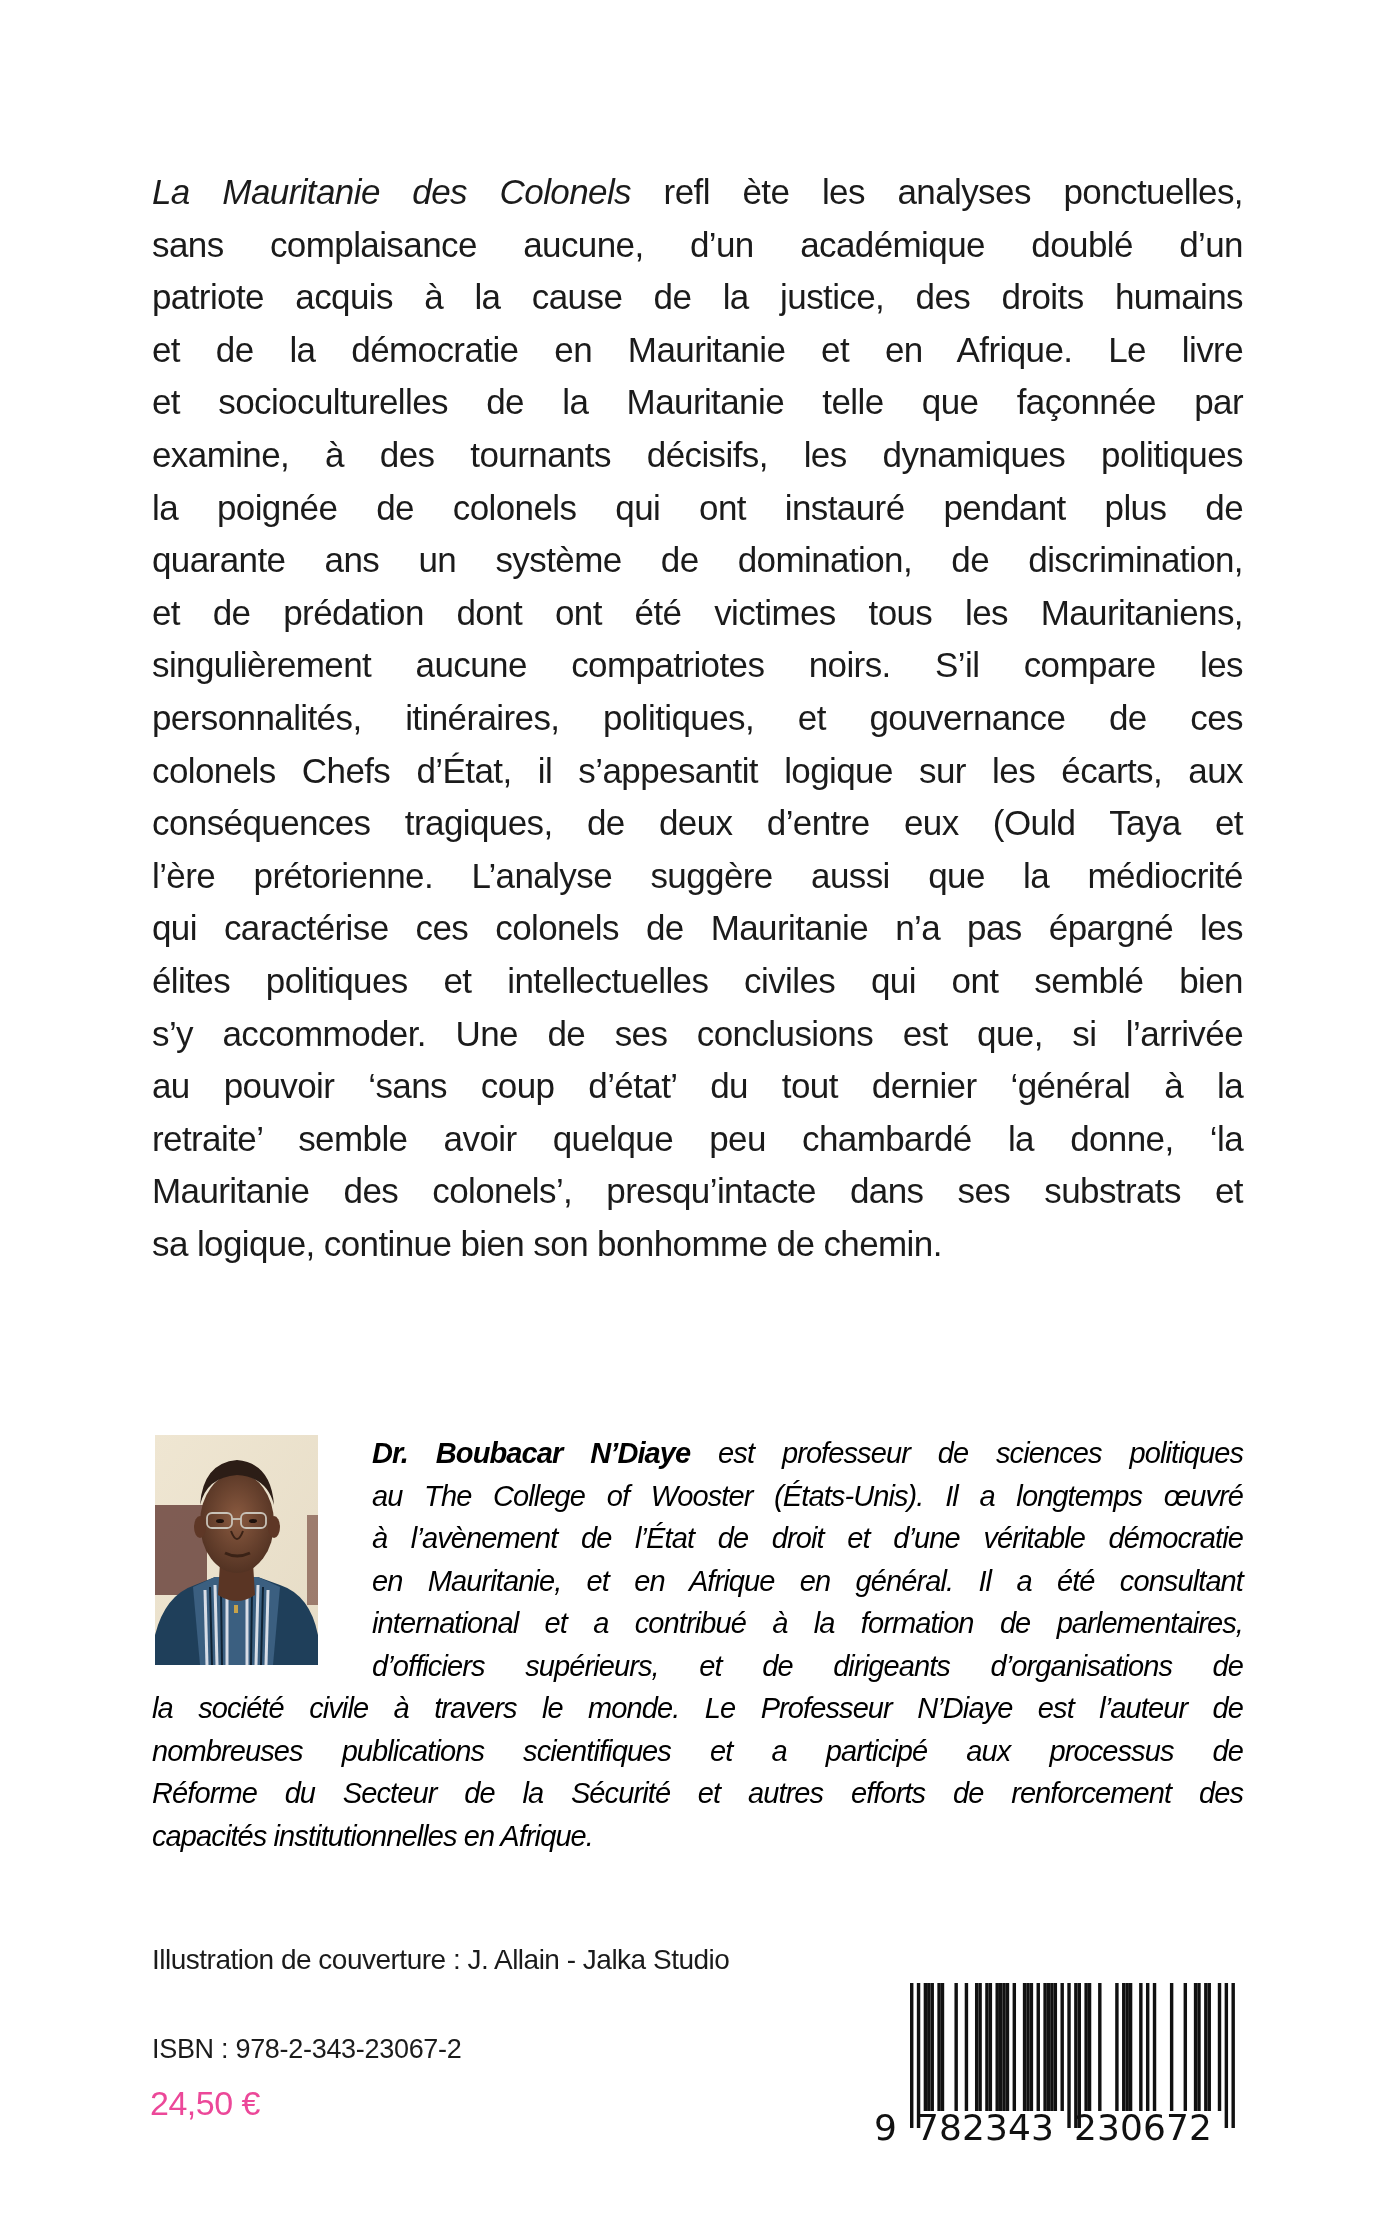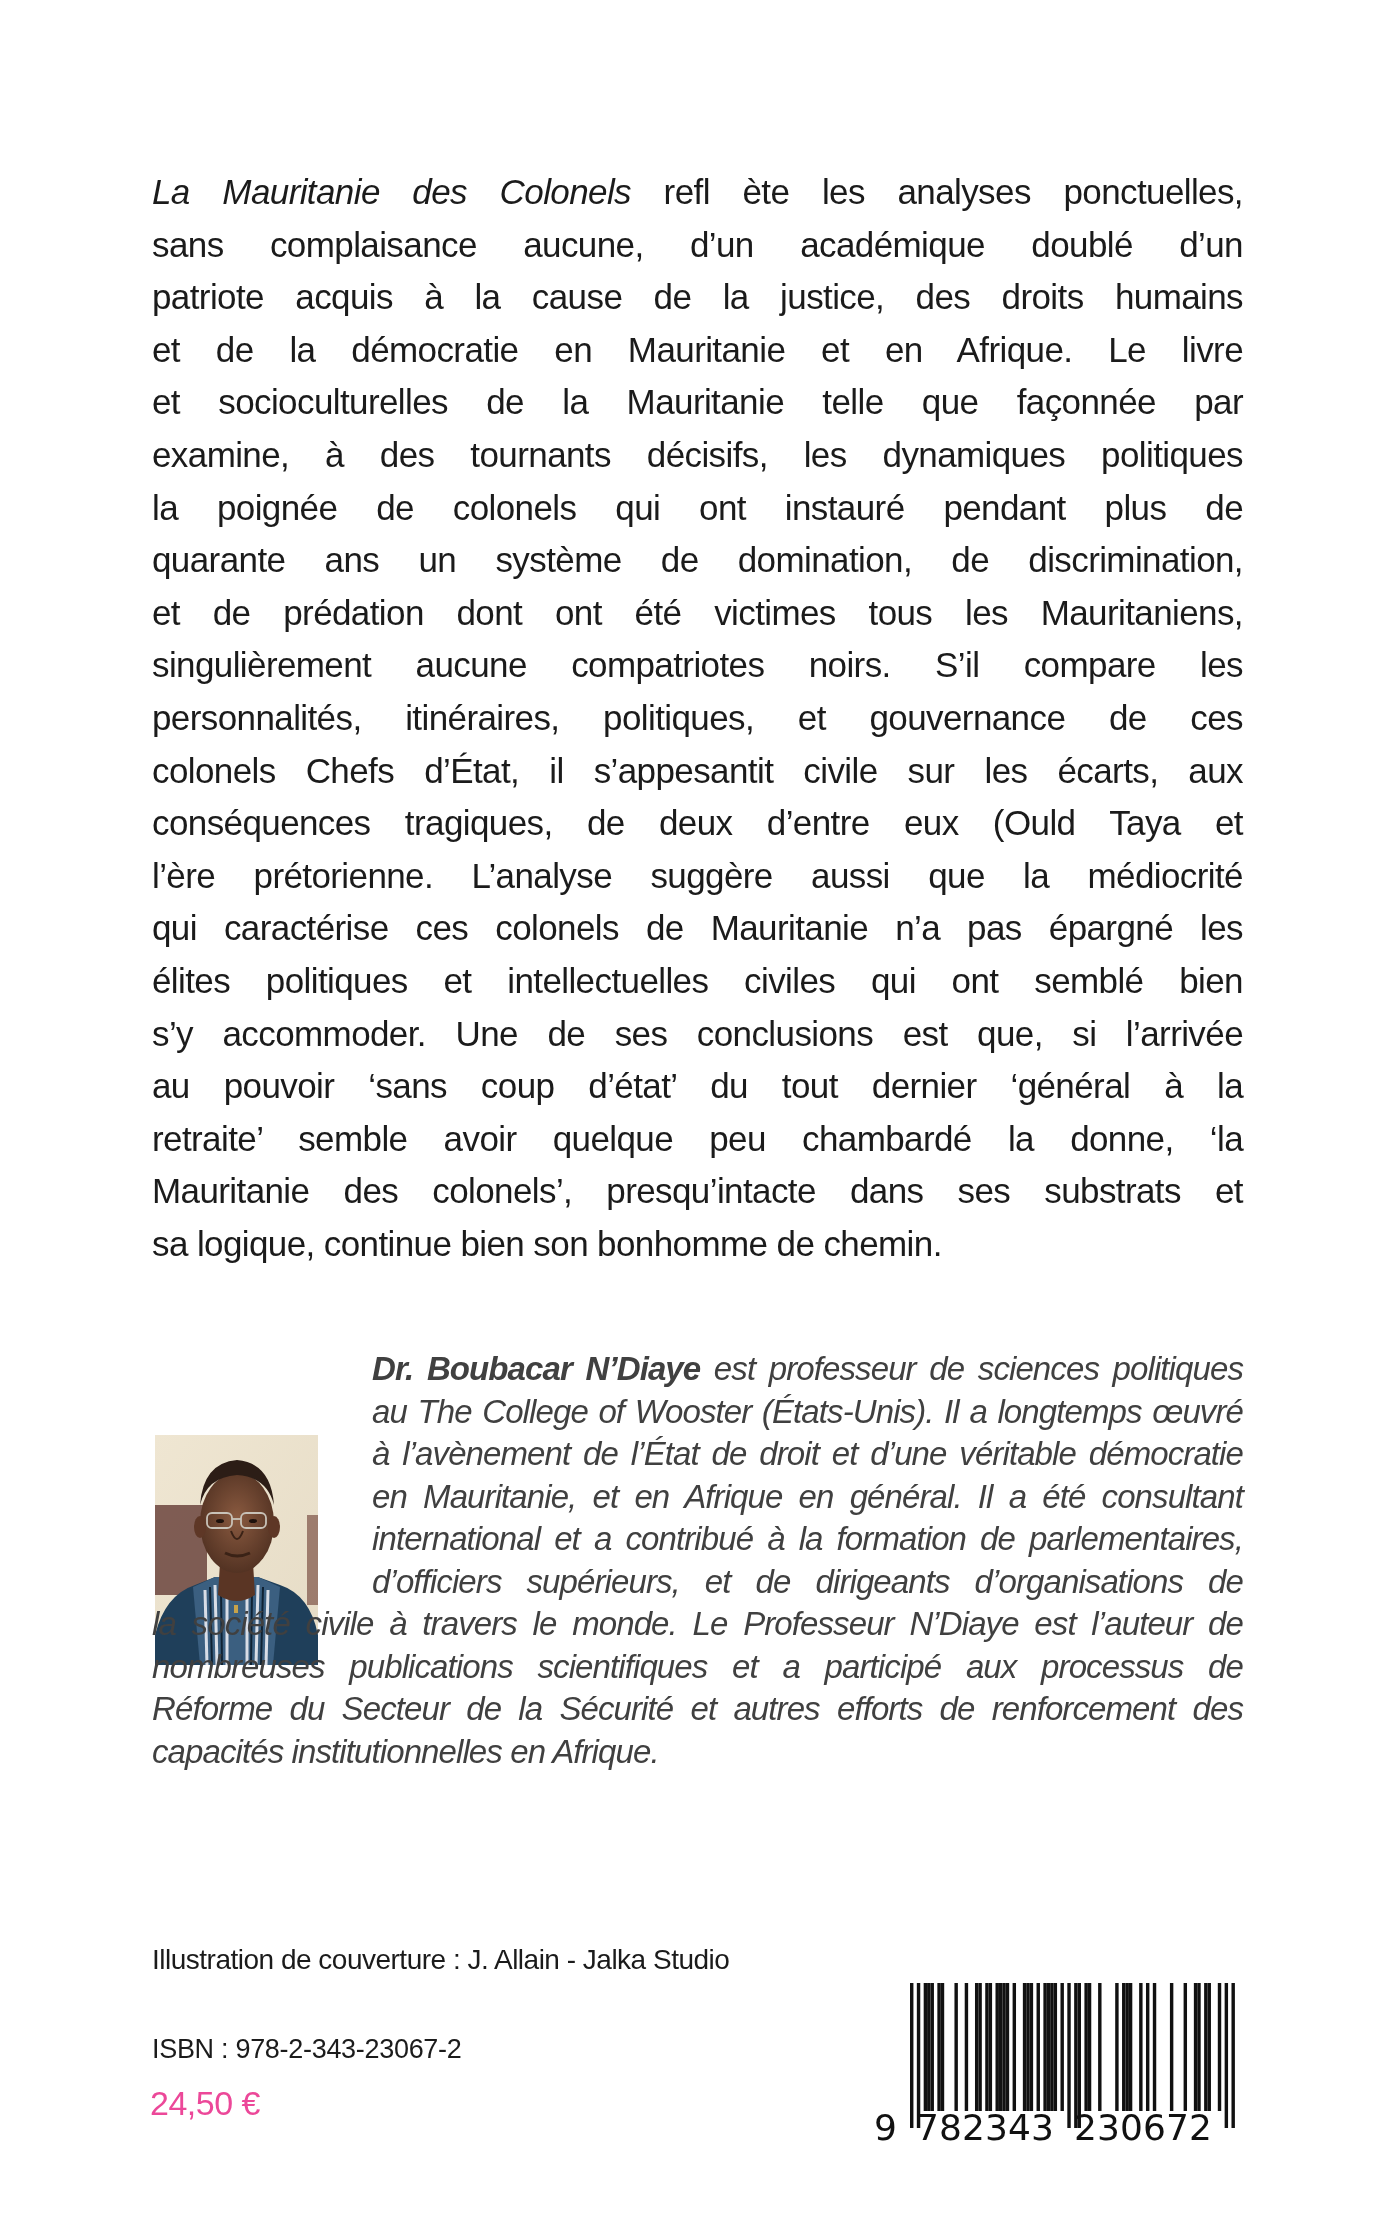--- a/index.html
+++ b/index.html
@@ -19,24 +19,24 @@
   .blurb .ln.last { text-align-last: left; }
   .blurb i { font-style: italic; }
 
   .author-photo {
     position: absolute; left: 155px; top: 1435px; width: 163px; height: 230px;
     overflow: hidden; background: #ece4d2;
   }
   .author-photo svg { display: block; width: 163px; height: 230px; }
 
   .bio {
-    position: absolute; left: 152px; top: 1348px; width: 1091px;
+    position: absolute; left: 152px; top: 1432px; width: 1091px;
     font-family: "Liberation Sans", sans-serif;
-    font-style: italic; font-size: 33px; line-height: 42.5px;
-    letter-spacing: -0.9px; color: #404040;
+    font-style: italic; font-size: 29px; line-height: 42.5px;
+    letter-spacing: -0.9px; color: #000000;
   }
   .bio .ln { display: block; height: 42.5px; white-space: nowrap; text-align: justify; text-align-last: justify; }
   .bio .ln.indent { margin-left: 220px; }
   .bio .ln.last { text-align-last: left; }
   .bio b { font-weight: bold; }
 
   .credit {
     position: absolute; left: 152px; top: 1944px;
     font-family: "Liberation Sans", sans-serif; font-size: 28px; letter-spacing: -0.5px; color: #1b1b1b;
   }
@@ -67,21 +67,21 @@
     <span class="ln">sans complaisance aucune, d’un académique doublé d’un</span>
     <span class="ln">patriote acquis à la cause de la justice, des droits humains</span>
     <span class="ln">et de la démocratie en Mauritanie et en Afrique.  Le livre</span>
     <span class="ln">et socioculturelles de la Mauritanie telle que façonnée par</span>
     <span class="ln">examine, à des tournants décisifs, les dynamiques politiques</span>
     <span class="ln">la poignée de colonels qui ont instauré pendant plus de</span>
     <span class="ln">quarante ans un système de domination, de discrimination,</span>
     <span class="ln">et de prédation dont ont été victimes tous les Mauritaniens,</span>
     <span class="ln">singulièrement aucune compatriotes noirs. S’il compare les</span>
     <span class="ln">personnalités, itinéraires, politiques, et gouvernance de ces</span>
-    <span class="ln">colonels Chefs d’État, il s’appesantit civile sur les écarts, aux</span>
+    <span class="ln">colonels Chefs d’État, il s’appesantit logique sur les écarts, aux</span>
     <span class="ln">conséquences tragiques, de deux d’entre eux (Ould Taya et</span>
     <span class="ln">l’ère prétorienne. L’analyse suggère aussi que la médiocrité</span>
     <span class="ln">qui caractérise ces colonels de Mauritanie n’a pas épargné les</span>
     <span class="ln">élites politiques et intellectuelles civiles qui ont semblé bien</span>
     <span class="ln">s’y accommoder. Une de ses conclusions est que, si l’arrivée</span>
     <span class="ln">au pouvoir ‘sans coup d’état’ du tout dernier ‘général à la</span>
     <span class="ln">retraite’ semble avoir quelque peu chambardé la donne, ‘la</span>
     <span class="ln">Mauritanie des colonels’, presqu’intacte dans ses substrats et</span>
     <span class="ln last">sa logique, continue bien son bonhomme de chemin.</span>
   </div>

